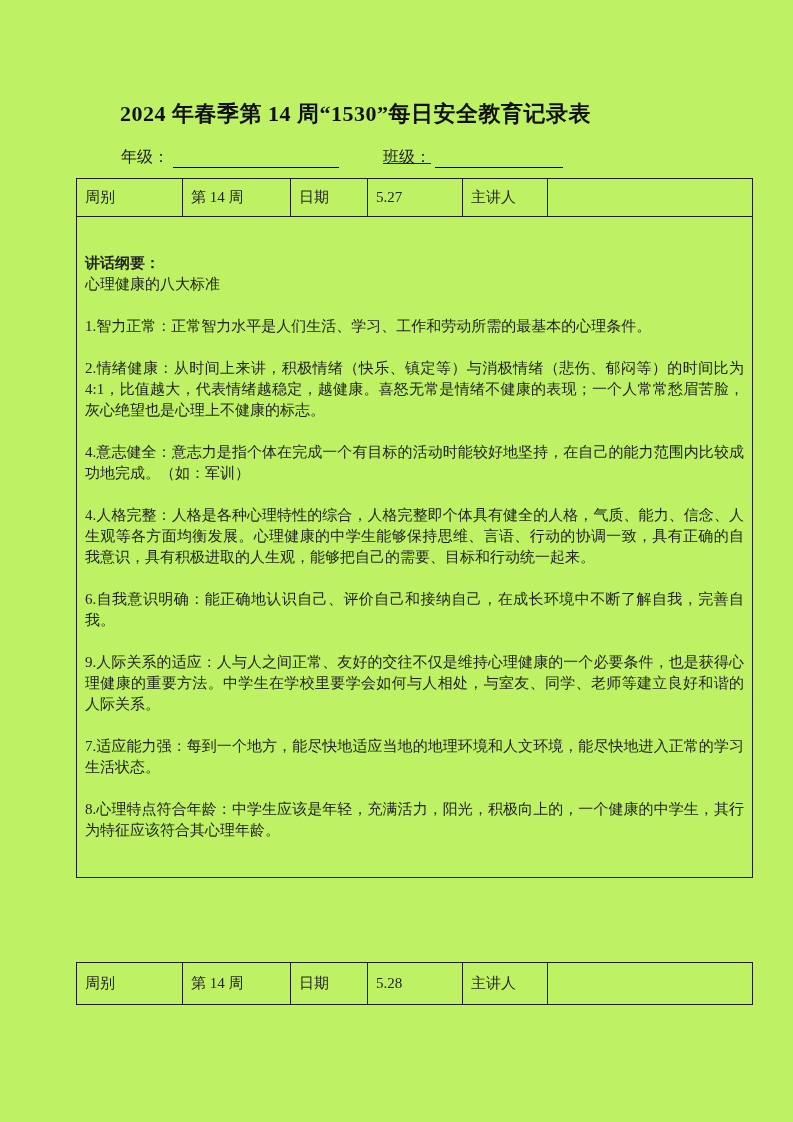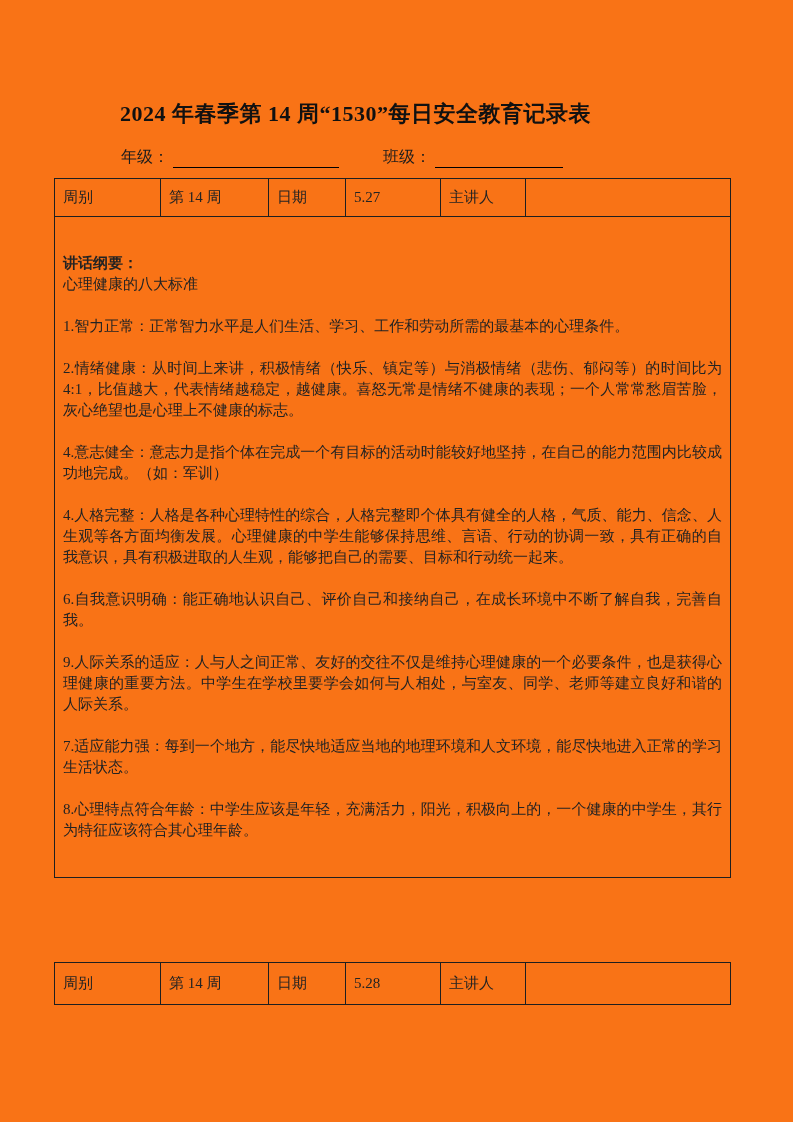--- a/index.html
+++ b/index.html
@@ -1,39 +1,39 @@
 <!DOCTYPE html>
 <html><head>
 <meta charset="utf-8">
 <style>
   html,body{margin:0;padding:0;}
   body{
     width:793px;height:1122px;background:#ffffff;position:relative;
     font-family:"Liberation Serif","DejaVu Serif",serif;
     color:#232323;
   }
-  .page{position:absolute;inset:0;background:#f97316;}
+  .page{position:absolute;inset:0;background:#bef264;}
   .title{
     position:absolute;left:120px;top:99px;margin:0;
     font-size:22px;font-weight:bold;color:#111;letter-spacing:0.5px;
     white-space:nowrap;
   }
   .fillrow{
     position:absolute;left:121px;top:147px;font-size:16px;color:#1d1d1d;
     white-space:nowrap;
   }
   .blank{
     display:inline-block;border-bottom:1.5px solid #000;
     height:16px;vertical-align:bottom;margin-left:4px;
   }
   .blank.grade{width:166px;}
   .blank.cls{width:128px;}
-  .classlabel{margin-left:44px;}
+  .classlabel{margin-left:44px;text-decoration:underline;}
   table.rec{
-    position:absolute;left:54px;border-collapse:collapse;table-layout:fixed;
+    position:absolute;left:76px;border-collapse:collapse;table-layout:fixed;
     font-size:15px;color:#232323;
   }
   table.rec td{
     border:1.5px solid #1f1f1f;padding:4px 8px;vertical-align:middle;
     overflow:hidden;
   }
   table.main{top:178px;width:676px;}
   table.next{top:962px;width:676px;}
   table.main tr.hdr td, table.next td{height:29px;}
   table.next td{height:33px;}

